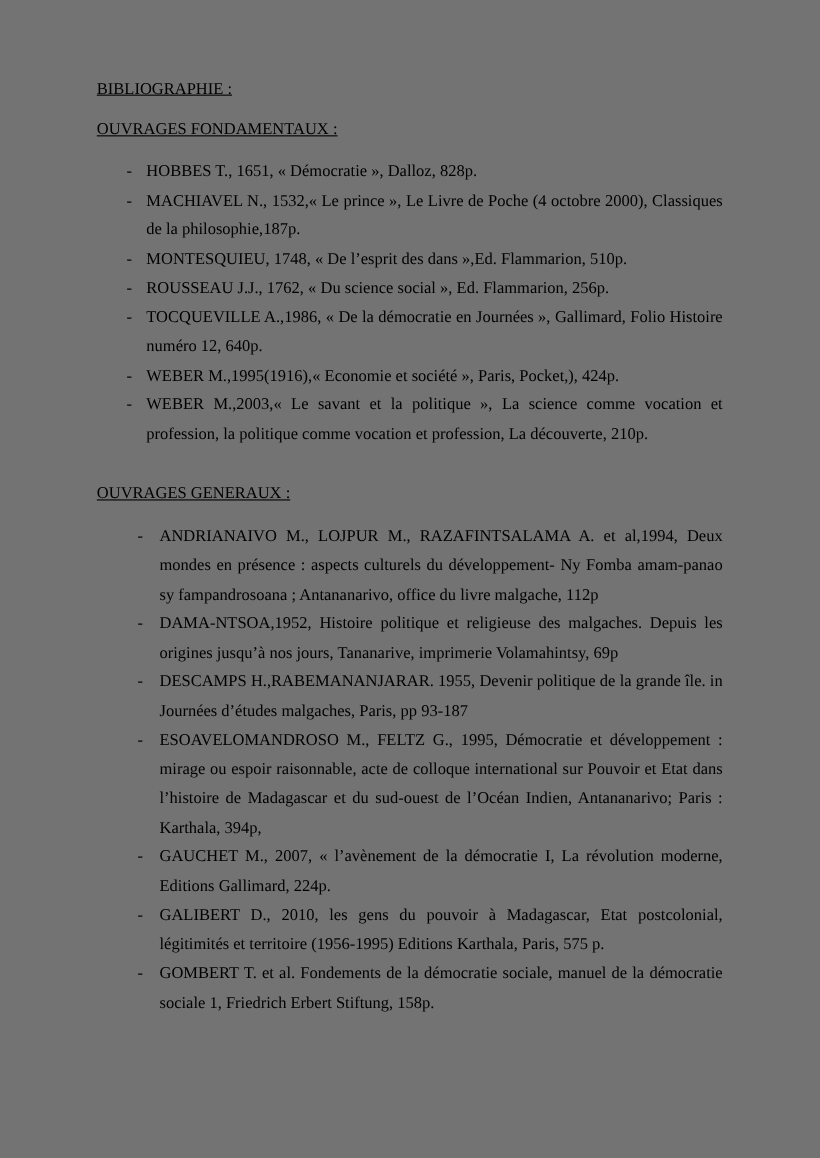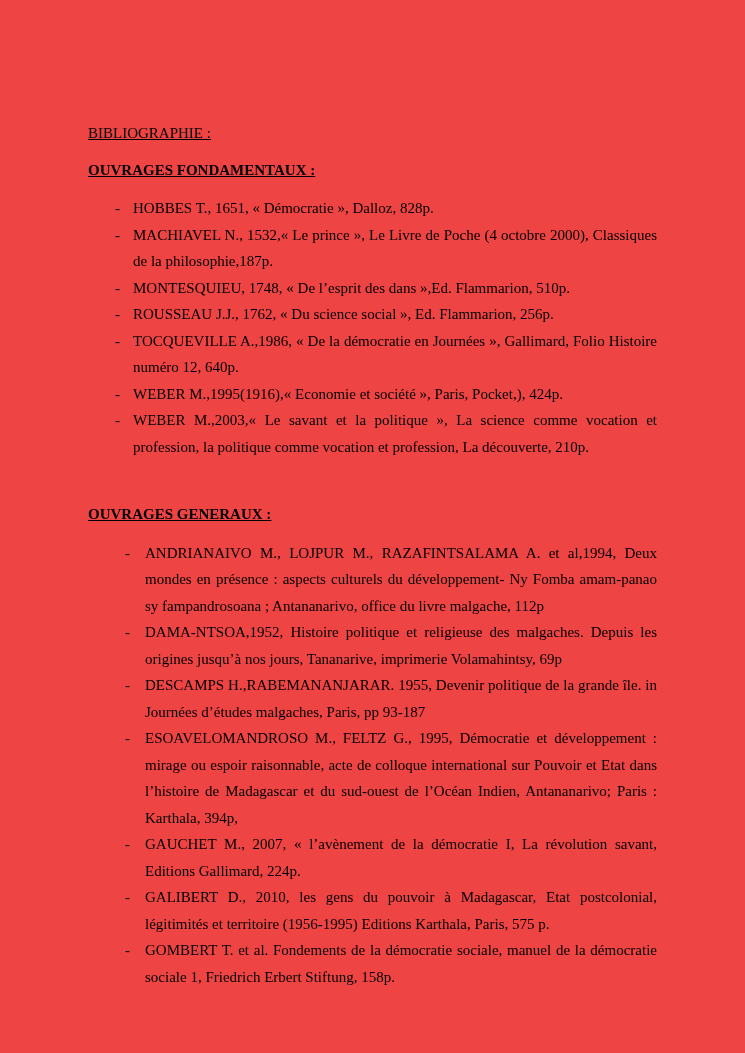--- a/index.html
+++ b/index.html
@@ -7,50 +7,50 @@
   body {
     width: 745px;
     height: 1053px;
     font-family: "Liberation Serif", "DejaVu Serif", serif;
     color: #000000;
     overflow: hidden;
   }
   .page {
     width: 745px;
     height: 1053px;
-    background: #ef4444;
-    padding: 120px 88px 0 88px;
+    background: #737373;
+    padding: 68px 88px 0 88px;
   }
   .doc-title {
     font-size: 15px;
     font-weight: normal;
     text-decoration: underline;
     line-height: 26.5px;
     white-space: nowrap;
   }
   .sec-heading {
     font-size: 15px;
-    font-weight: bold;
+    font-weight: normal;
     text-decoration: underline;
     line-height: 26.5px;
     margin-top: 10px;
     white-space: nowrap;
   }
   .list {
     margin-top: 12px;
     font-size: 15px;
     line-height: 26.5px;
   }
   .list-a { padding-left: 27px; }
   .list-b { padding-left: 37px; }
   .row { display: flex; }
   .marker { flex: 0 0 18px; }
   .list-b .marker { flex-basis: 20px; }
   .entry { flex: 1 1 auto; text-align: justify; }
-  .sec-generaux { margin-top: 41px; }
+  .sec-generaux { margin-top: 28px; }
 </style>
 </head>
 <body>
 
 <div class="page">
 
   <h1 class="doc-title">BIBLIOGRAPHIE :</h1>
 
   <section>
     <h2 class="sec-heading">OUVRAGES FONDAMENTAUX :</h2>
@@ -100,21 +100,21 @@
       <div class="row">
         <span class="marker">-</span>
         <p class="entry">DESCAMPS H.,RABEMANANJARAR.  1955, Devenir politique de la grande île. in Journées d’études malgaches, Paris, pp 93-187</p>
       </div>
       <div class="row">
         <span class="marker">-</span>
         <p class="entry">ESOAVELOMANDROSO M., FELTZ G., 1995, Démocratie et développement : mirage ou espoir raisonnable, acte de colloque international sur Pouvoir et Etat dans l’histoire de Madagascar et du sud-ouest de l’Océan Indien, Antananarivo; Paris : Karthala, 394p,</p>
       </div>
       <div class="row">
         <span class="marker">-</span>
-        <p class="entry">GAUCHET M., 2007, « l’avènement de la démocratie I, La révolution savant, Editions Gallimard, 224p.</p>
+        <p class="entry">GAUCHET M., 2007, « l’avènement de la démocratie I, La révolution moderne, Editions Gallimard, 224p.</p>
       </div>
       <div class="row">
         <span class="marker">-</span>
         <p class="entry">GALIBERT D., 2010, les gens du pouvoir à Madagascar, Etat postcolonial, légitimités et territoire (1956-1995) Editions Karthala, Paris,  575 p.</p>
       </div>
       <div class="row">
         <span class="marker">-</span>
         <p class="entry">GOMBERT T. et al. Fondements de la démocratie sociale, manuel de la démocratie sociale 1, Friedrich Erbert Stiftung, 158p.</p>
       </div>
     </div>

